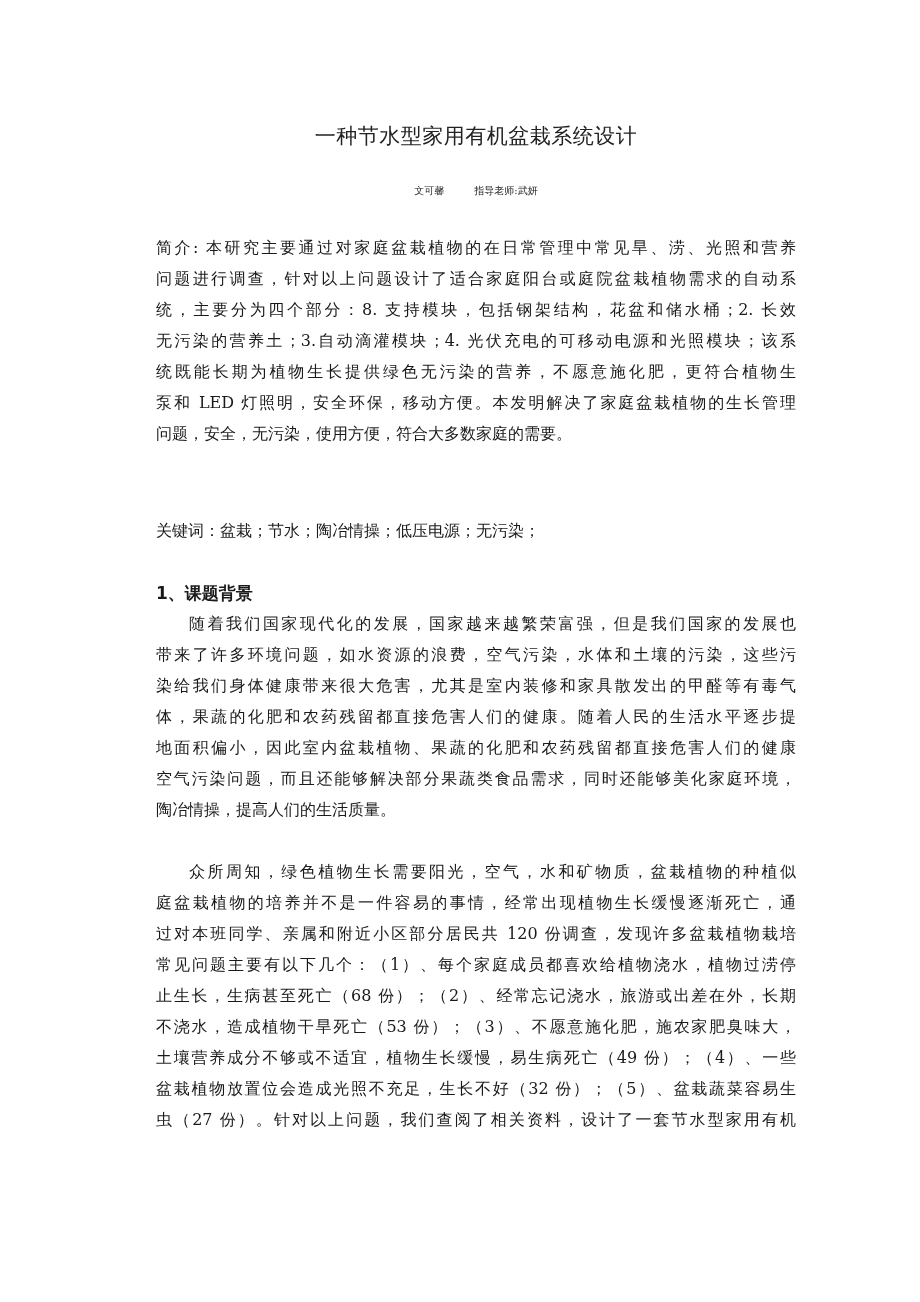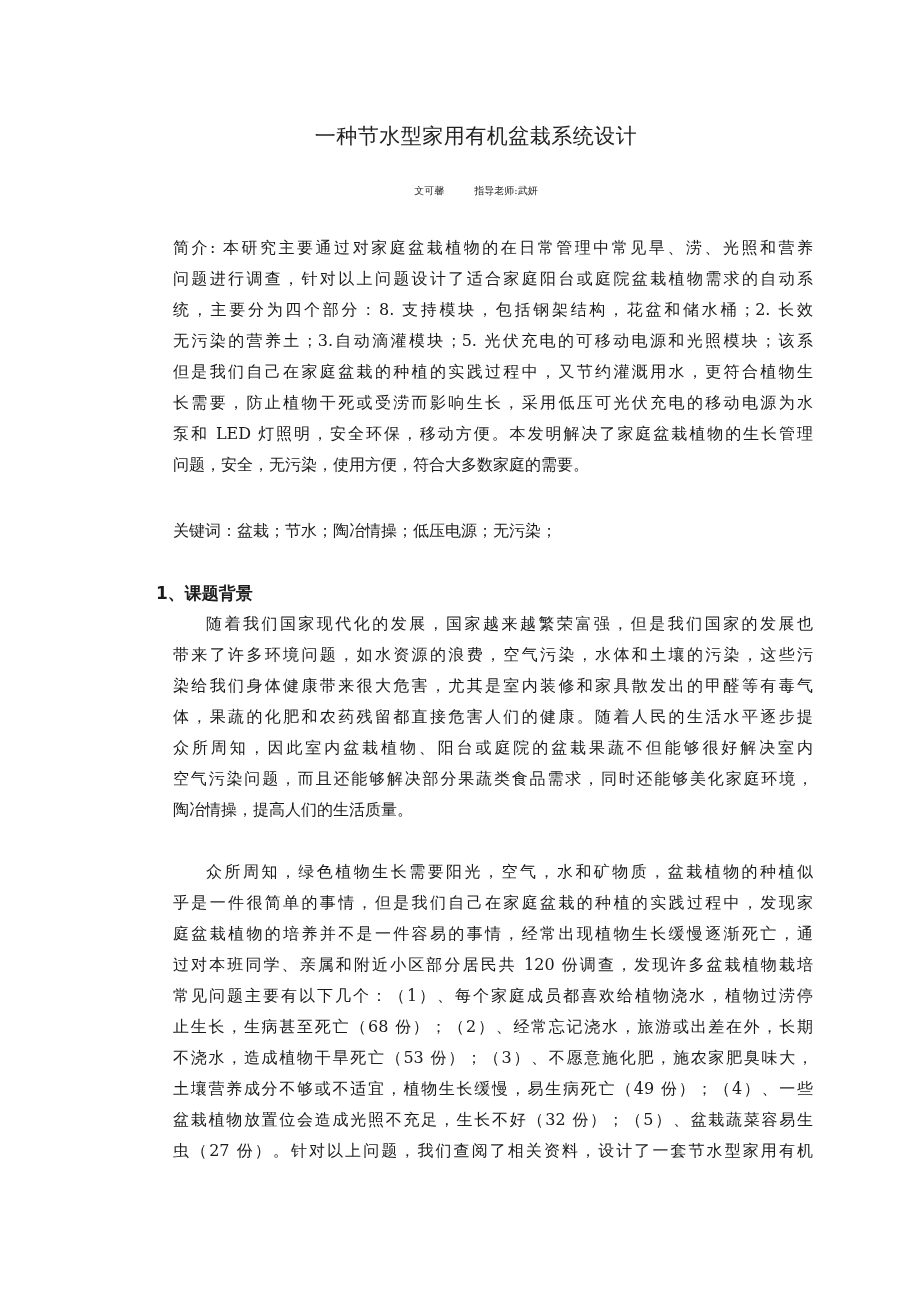--- a/index.html
+++ b/index.html
@@ -11,21 +11,21 @@
     .page { position: absolute; left: 16px; top: 0; width: 920px; height: 996px; }
     .title {
       position: absolute; top: 122px; left: 0; width: 920px; text-align: center;
       font-size: 21px; letter-spacing: 0.5px; color: #222;
     }
     .authors {
       position: absolute; top: 184px; left: 0; width: 920px; text-align: center;
       font-size: 10px; color: #222;
     }
     .authors span.gap { display: inline-block; width: 30px; }
-    .block { position: absolute; left: 140px; width: 640px; margin-left: 17px; }
+    .block { position: absolute; left: 140px; width: 640px; }
     .line {
       height: 31px; line-height: 31px; font-size: 16px; white-space: nowrap;
       overflow: visible; text-align: justify; text-align-last: justify;
     }
     .line.last { text-align-last: left; }
     .line.indent { padding-left: 33px; }
     .abstract { top: 232px; }
     .keywords { top: 515px; }
     .heading {
       position: absolute; left: 140px; top: 578px; font-size: 17px; font-weight: bold;
@@ -41,46 +41,44 @@
   <div class="title">一种节水型家用有机盆栽系统设计</div>
 
   <div class="authors">
     <span>文可馨</span><span class="gap"></span><span>指导老师:武妍</span>
   </div>
 
   <div class="block abstract">
     <div class="line">简介: 本研究主要通过对家庭盆栽植物的在日常管理中常见旱、涝、光照和营养</div>
     <div class="line">问题进行调查，针对以上问题设计了适合家庭阳台或庭院盆栽植物需求的自动系</div>
     <div class="line">统，主要分为四个部分：8. 支持模块，包括钢架结构，花盆和储水桶；2. 长效</div>
-    <div class="line">无污染的营养土；3.自动滴灌模块；5. 光伏充电的可移动电源和光照模块；该系</div>
-    <div class="line">但是我们自己在家庭盆栽的种植的实践过程中，又节约灌溉用水，更符合植物生</div>
-    <div class="line">长需要，防止植物干死或受涝而影响生长，采用低压可光伏充电的移动电源为水</div>
+    <div class="line">无污染的营养土；3.自动滴灌模块；4. 光伏充电的可移动电源和光照模块；该系</div>
+    <div class="line">统既能长期为植物生长提供绿色无污染的营养，不愿意施化肥，更符合植物生</div>
     <div class="line">泵和 LED 灯照明，安全环保，移动方便。本发明解决了家庭盆栽植物的生长管理</div>
     <div class="line last">问题，安全，无污染，使用方便，符合大多数家庭的需要。</div>
   </div>
 
   <div class="block keywords">
     <div class="line last">关键词：盆栽；节水；陶冶情操；低压电源；无污染；</div>
   </div>
 
   <div class="heading">1、课题背景</div>
 
   <div class="block body1">
     <div class="line indent">随着我们国家现代化的发展，国家越来越繁荣富强，但是我们国家的发展也</div>
     <div class="line">带来了许多环境问题，如水资源的浪费，空气污染，水体和土壤的污染，这些污</div>
     <div class="line">染给我们身体健康带来很大危害，尤其是室内装修和家具散发出的甲醛等有毒气</div>
     <div class="line">体，果蔬的化肥和农药残留都直接危害人们的健康。随着人民的生活水平逐步提</div>
-    <div class="line">众所周知，因此室内盆栽植物、阳台或庭院的盆栽果蔬不但能够很好解决室内</div>
+    <div class="line">地面积偏小，因此室内盆栽植物、果蔬的化肥和农药残留都直接危害人们的健康</div>
     <div class="line">空气污染问题，而且还能够解决部分果蔬类食品需求，同时还能够美化家庭环境，</div>
     <div class="line last">陶冶情操，提高人们的生活质量。</div>
   </div>
 
   <div class="block body2">
     <div class="line indent">众所周知，绿色植物生长需要阳光，空气，水和矿物质，盆栽植物的种植似</div>
-    <div class="line">乎是一件很简单的事情，但是我们自己在家庭盆栽的种植的实践过程中，发现家</div>
     <div class="line">庭盆栽植物的培养并不是一件容易的事情，经常出现植物生长缓慢逐渐死亡，通</div>
     <div class="line">过对本班同学、亲属和附近小区部分居民共 120 份调查，发现许多盆栽植物栽培</div>
     <div class="line">常见问题主要有以下几个：（1）、每个家庭成员都喜欢给植物浇水，植物过涝停</div>
     <div class="line">止生长，生病甚至死亡（68 份）；（2）、经常忘记浇水，旅游或出差在外，长期</div>
     <div class="line">不浇水，造成植物干旱死亡（53 份）；（3）、不愿意施化肥，施农家肥臭味大，</div>
     <div class="line">土壤营养成分不够或不适宜，植物生长缓慢，易生病死亡（49 份）；（4）、一些</div>
     <div class="line">盆栽植物放置位会造成光照不充足，生长不好（32 份）；（5）、盆栽蔬菜容易生</div>
     <div class="line">虫（27 份）。针对以上问题，我们查阅了相关资料，设计了一套节水型家用有机</div>
   </div>
 </div>

